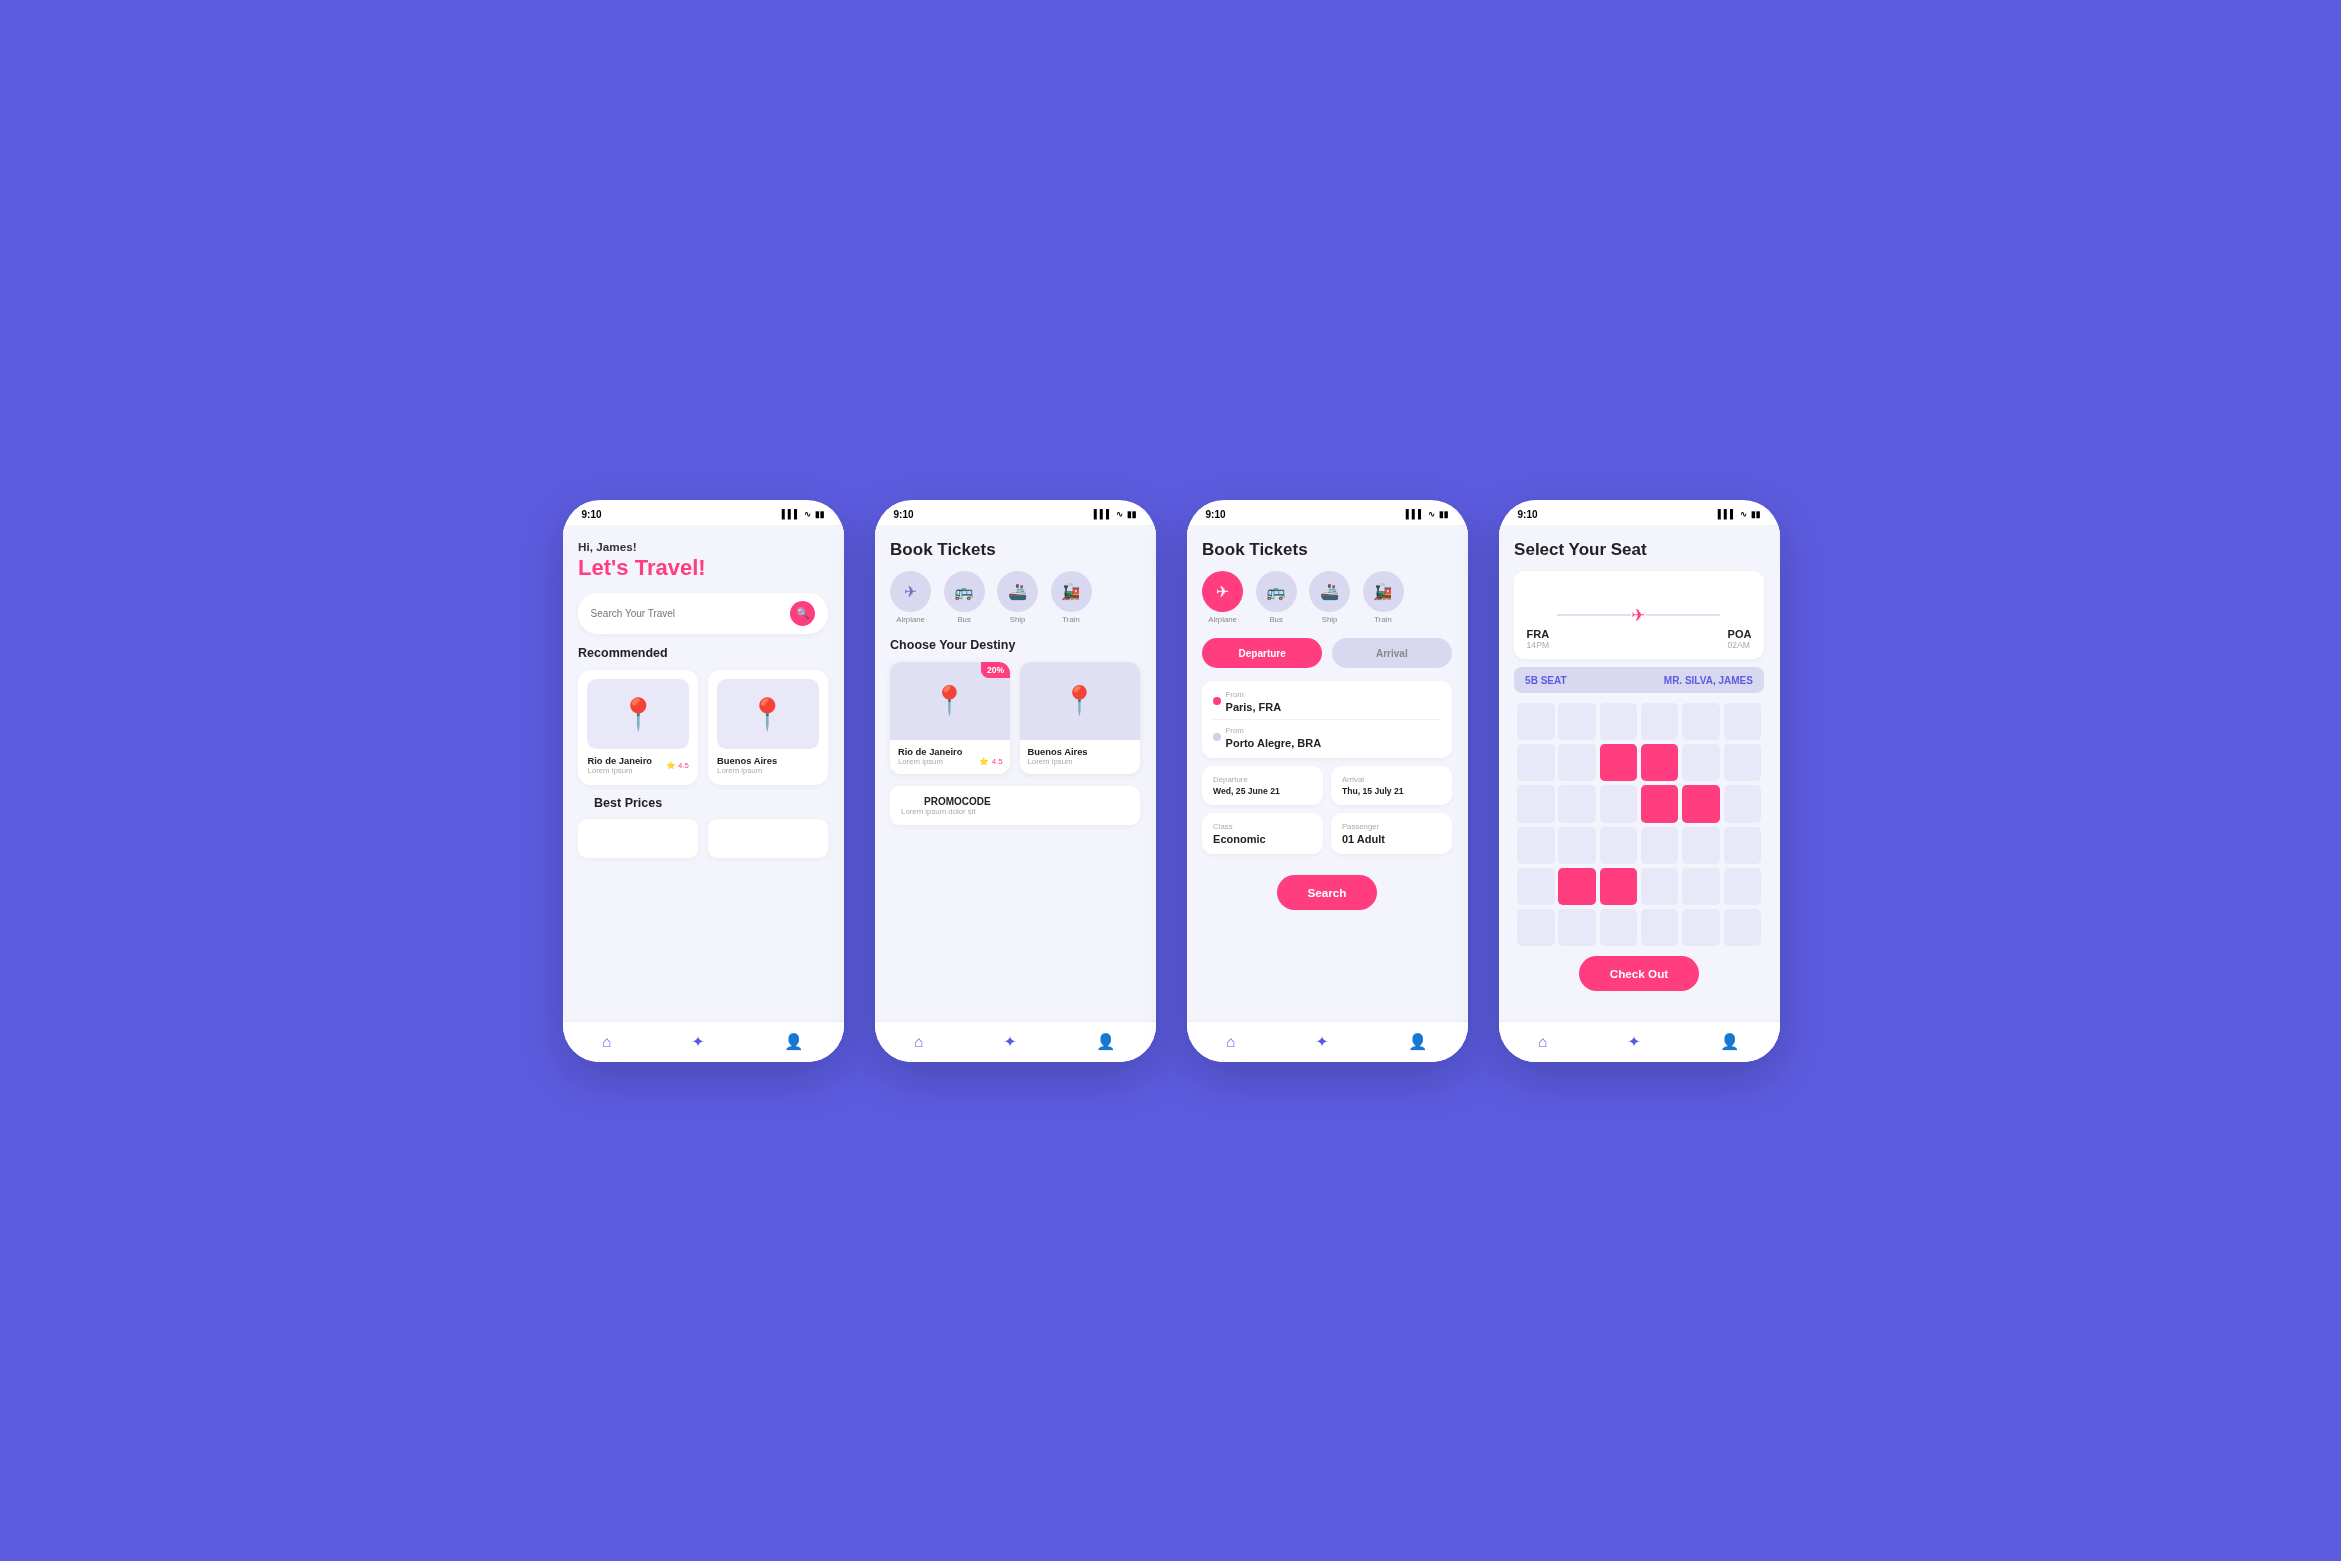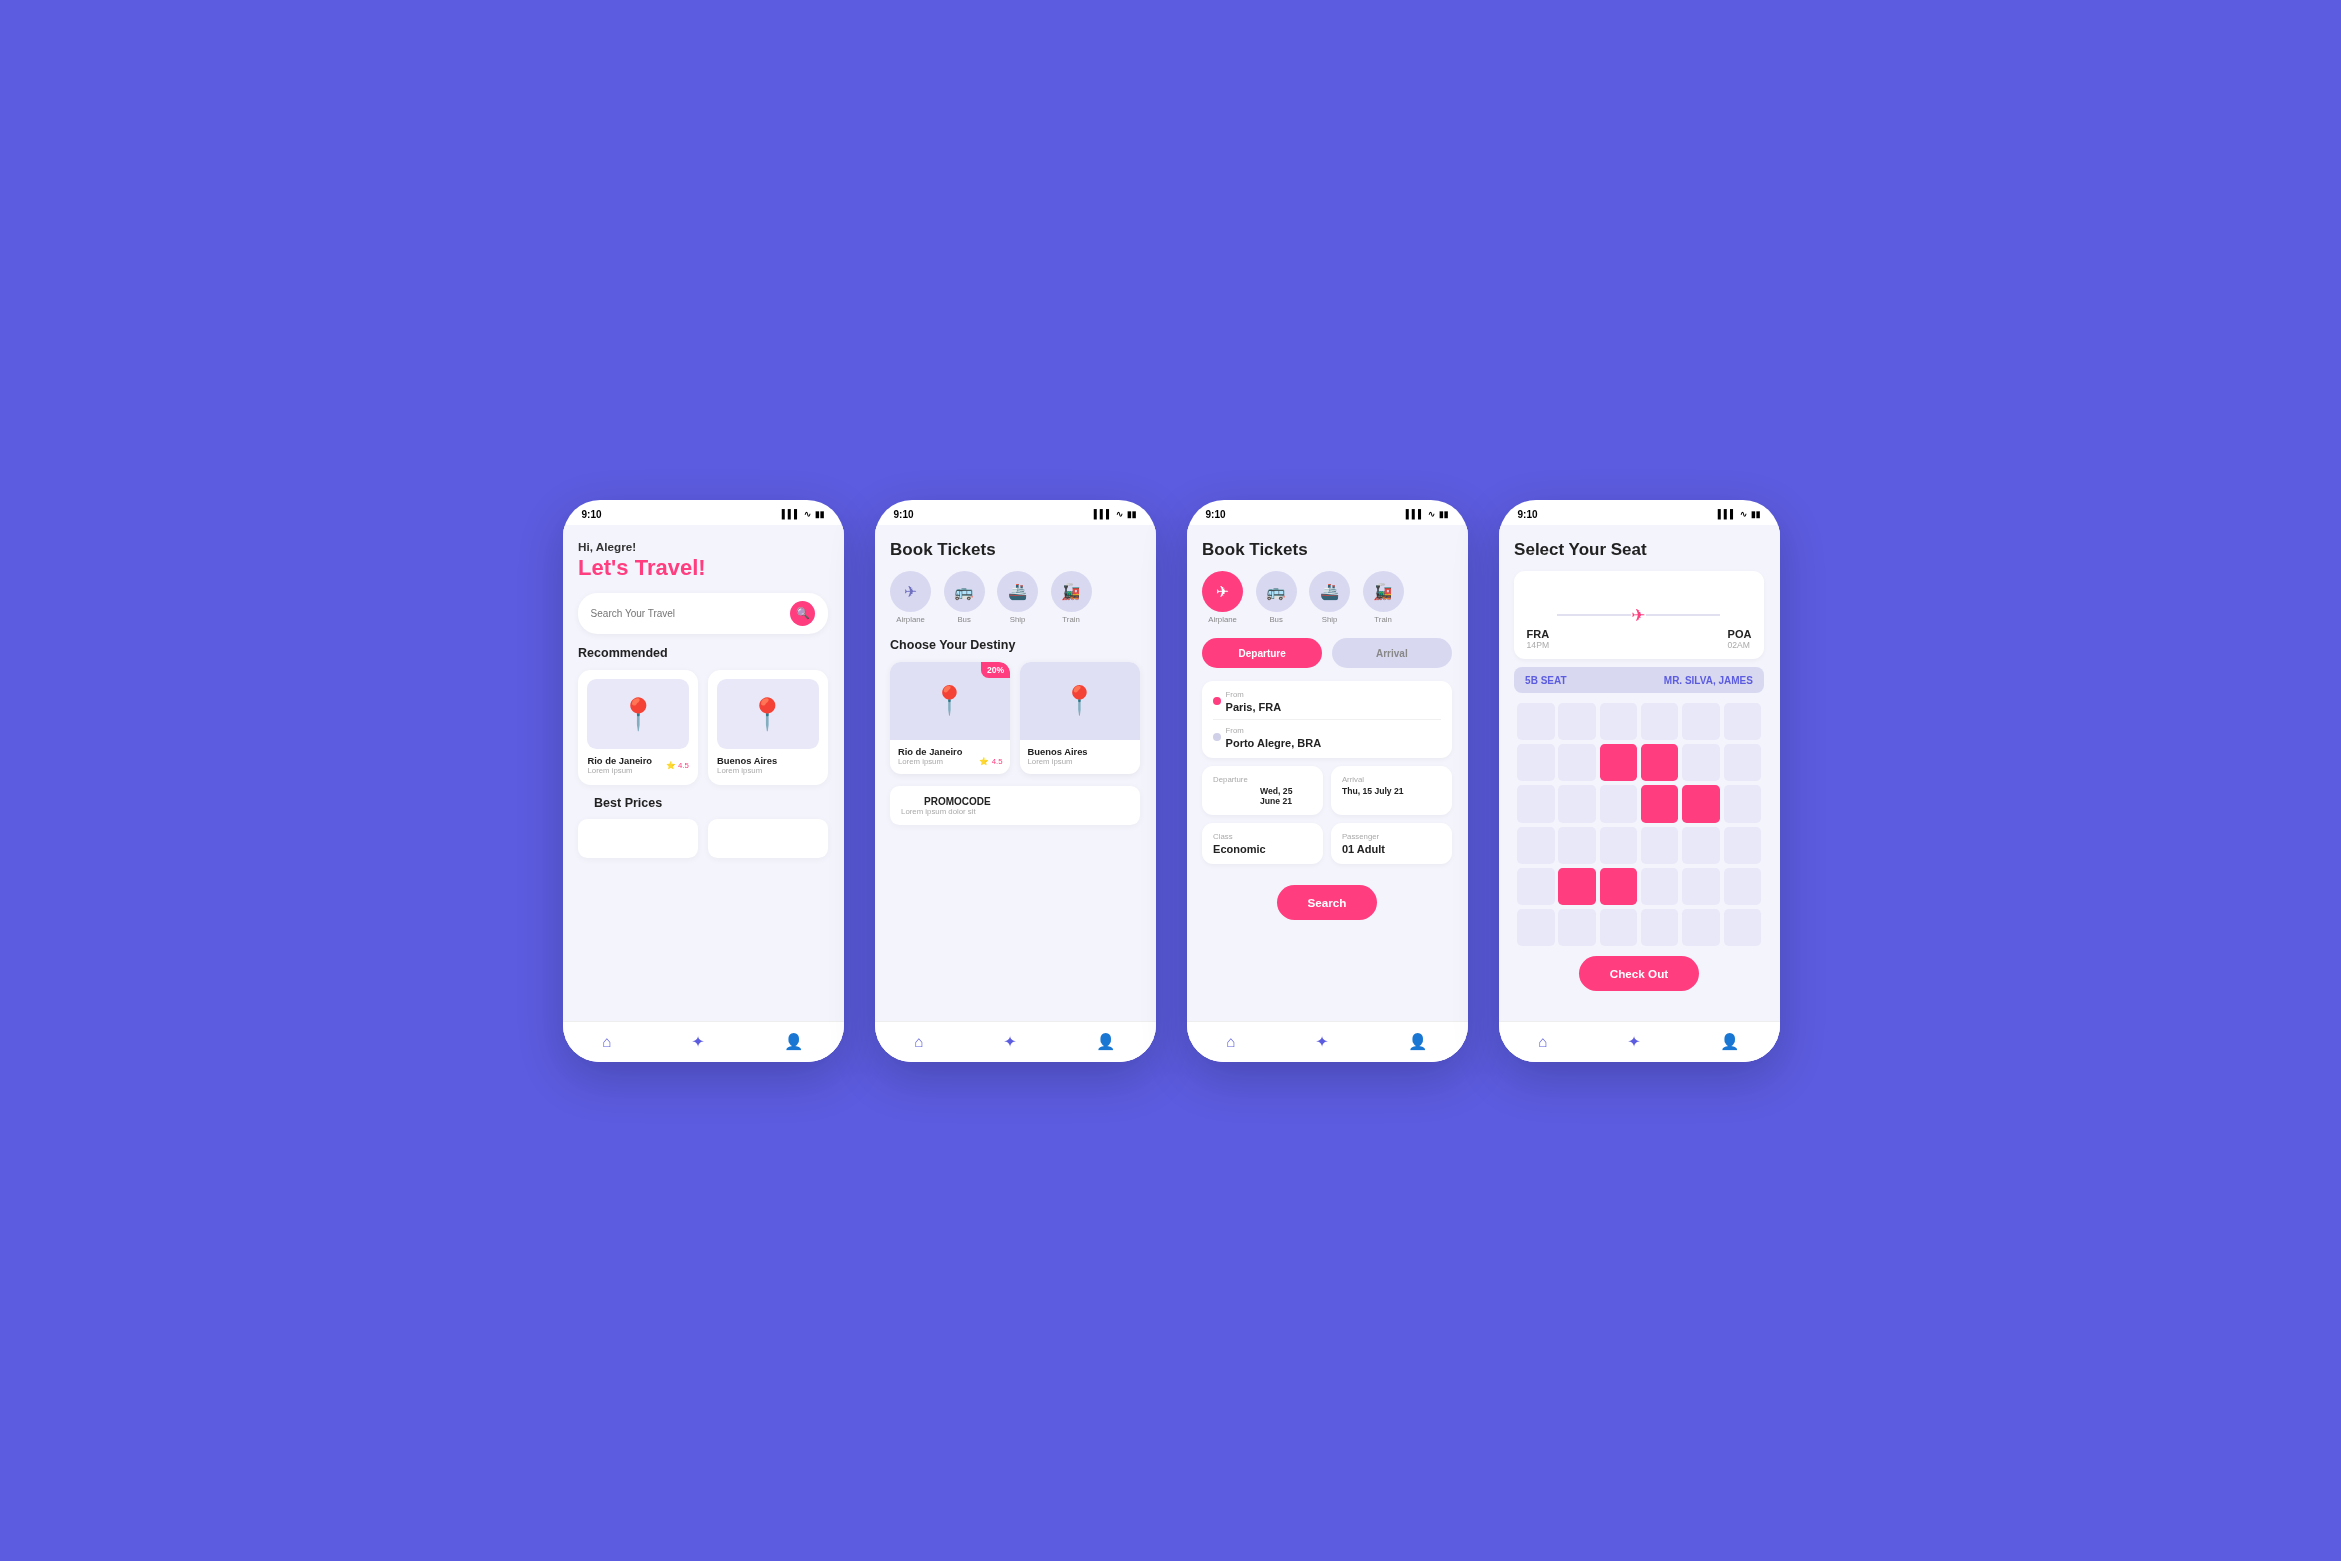--- a/index.html
+++ b/index.html
@@ -378,21 +378,21 @@
     <div class="phone-status">
       <span>9:10</span>
       <div class="status-icons">
         <span style="font-size:8.6px;">▌▌▌</span>
         <span style="font-size:8.6px;">∿</span>
         <span style="font-size:8.6px;">▮▮</span>
       </div>
     </div>
     <div class="phone-content">
       <div class="screen1">
-        <div class="greeting-sub">Hi, Alegre!</div>
+        <div class="greeting-sub">Hi, James!</div>
         <div class="greeting-main">Let's Travel!</div>
         <div class="search-bar">
           <input type="text" placeholder="Search Your Travel" style="border: none; outline: none; font-size: 10px; color: rgb(170, 170, 170); flex: 1 1 0%; background: transparent;">
           <button class="search-btn">🔍</button>
         </div>
         <div class="section-title">Recommended</div>
         <div class="cards-row">
           <div class="dest-card">
             <div class="dest-card-img">
               <span class="pin-icon">📍</span>
@@ -548,21 +548,21 @@
             <span class="dot-indicator-gray"></span>
             <div>
               <div class="field-label">From</div>
               <div class="field-value">Porto Alegre, BRA</div>
             </div>
           </div>
         </div>
         <div class="field-row">
           <div class="field-group" style="flex:1;">
             <div class="field-label">Departure</div>
-            <div class="field-value" style="font-size:8.6px;margin-left:47px;">Wed, 25 June 21</div>
+            <div class="field-value" style="font-size:8.6px;">Wed, 25 June 21</div>
           </div>
           <div class="field-group" style="flex:1;">
             <div class="field-label">Arrival</div>
             <div class="field-value" style="font-size:8.6px;">Thu, 15 July 21</div>
           </div>
         </div>
         <div class="field-row">
           <div class="field-group" style="flex:1;">
             <div class="field-label">Class</div>
             <div class="field-value">Economic</div>

